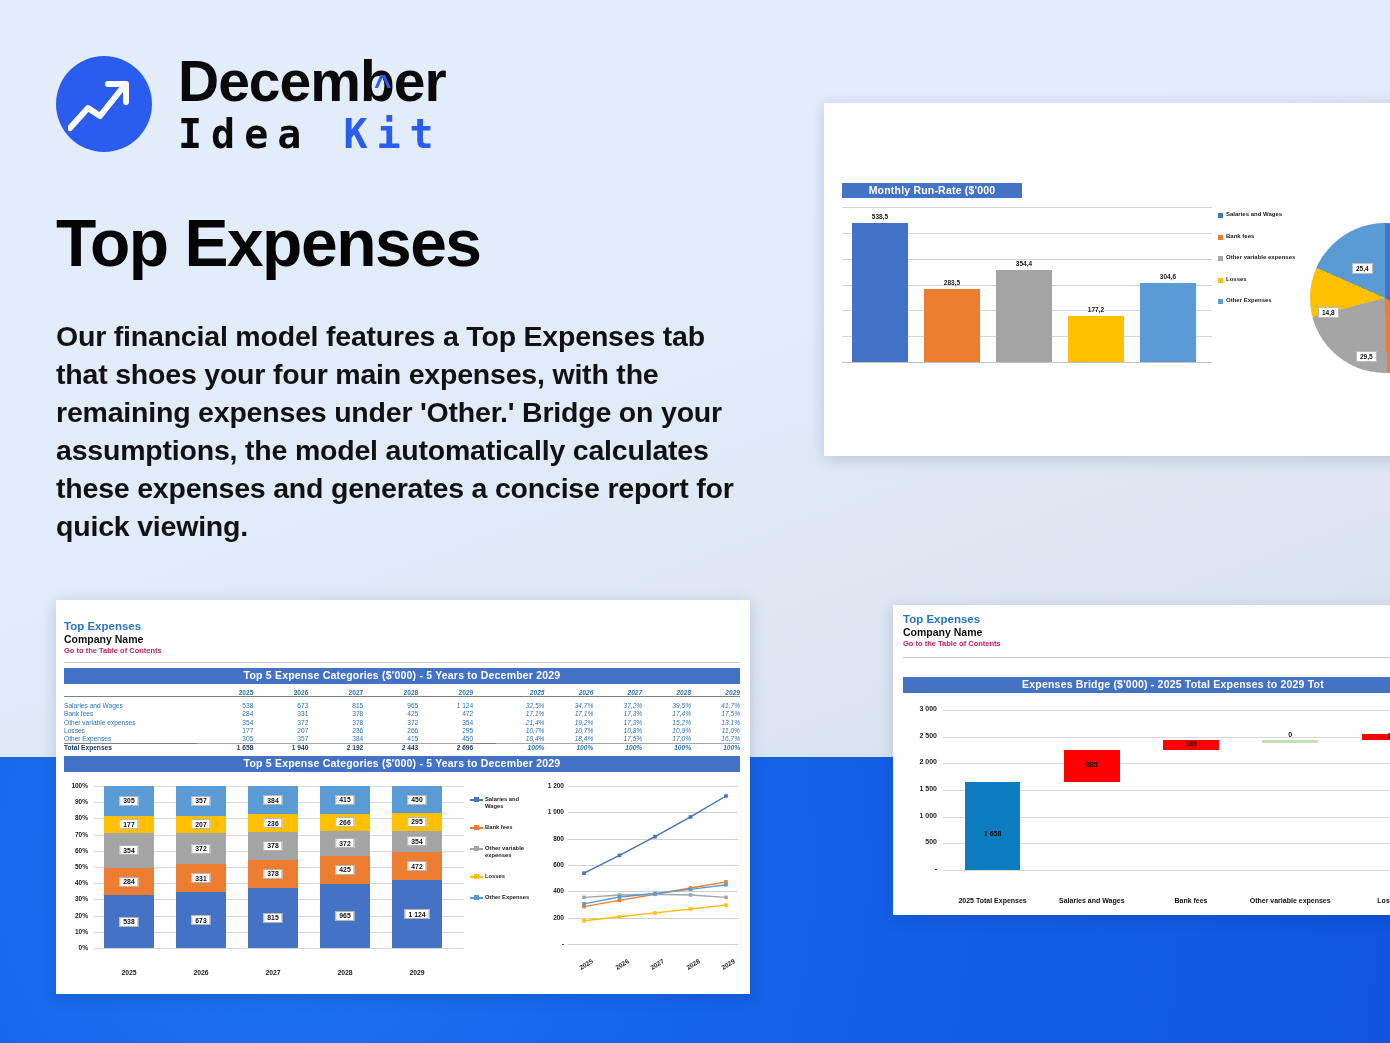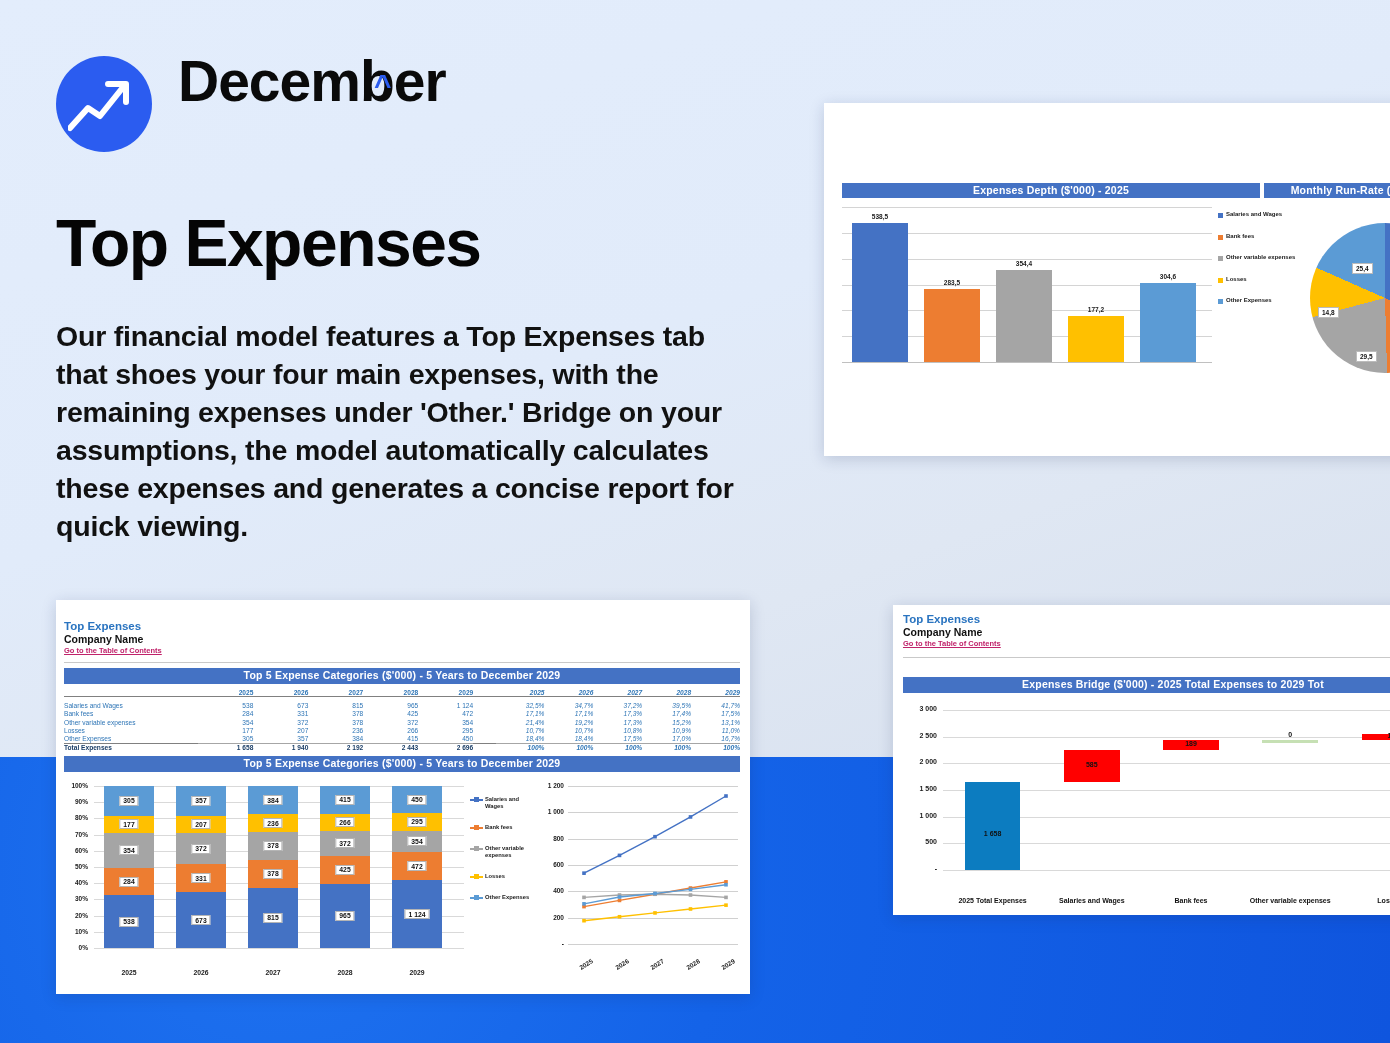--- a/index.html
+++ b/index.html
@@ -48,21 +48,21 @@
   #page-desc {
     position:absolute; left:56px; top:317px; width:700px;
     font-size:28.5px; line-height:38px; font-weight:bold; color:#111;
     letter-spacing:-0.2px;
   }
 
   
   .panel { position:absolute; background:#fff; box-shadow:0 3px 14px rgba(20,40,90,.18); }
   .sheet-hdr-title { color:#2a74c0; font-weight:bold; font-size:11.5px; line-height:13px;}
   .sheet-hdr-sub   { color:#111; font-weight:bold; font-size:10.5px; line-height:12px;}
-  .sheet-hdr-link  { color:#c0226a; font-weight:bold; font-size:7.5px; text-decoration:underline; line-height:11px;}
+  .sheet-hdr-link  { color:#c0226a; font-weight:bold; font-size:7.5px; line-height:11px;}
   .blue-band {
     background:#4472c4; color:#fff; font-weight:bold; text-align:center;
     font-size:10.5px; line-height:14px; letter-spacing:.2px;
   }
 
   
   #panel-top-right { left:824px; top:103px; width:620px; height:353px; }
   #tr-bands { position:absolute; left:18px; top:80px; width:602px; height:15px; display:flex; gap:4px;}
   #tr-band-a { width:418px; }
   #tr-band-b { width:180px; }
@@ -156,29 +156,32 @@
     <svg width="72" height="66" viewBox="0 0 72 66">
       <polyline points="2,56 20,36 32,44 56,14" fill="none" stroke="#fff" stroke-width="6" stroke-linecap="round" stroke-linejoin="round"></polyline>
       <polyline points="40,12 58,12 58,30" fill="none" stroke="#fff" stroke-width="6" stroke-linecap="round" stroke-linejoin="round"></polyline>
     </svg>
   </div>
   <div id="logo-word">
     <div class="logo-line1" style="position:relative;">
       <span class="hat">^</span>
       <span>December</span>
     </div>
+    <div class="logo-line2">
+      <span>Idea</span>
+      <span class="logo-kit">Kit</span>
+    </div>
   </div>
 </div>
 
 <h1 id="page-title">Top Expenses</h1>
 <p id="page-desc">Our financial model features a Top Expenses tab that shoes your four main expenses, with the remaining expenses under 'Other.' Bridge on your assumptions, the model automatically calculates these expenses and generates a concise report for quick viewing.</p>
 
 <div class="panel" id="panel-top-right">
   <div id="tr-bands">
-    <div class="blue-band" id="tr-band-a">Expenses Depth ($'000) - 2025</div>
     <div class="blue-band" id="tr-band-b">Monthly Run-Rate ($'000</div>
   </div>
 
   <div id="tr-bar-chart" style="height: 155px;">
       <div class="tr-grid" style="top:129.16666666666666px;"></div>
       <div class="tr-grid" style="top:103.33333333333334px;"></div>
       <div class="tr-grid" style="top:77.5px;"></div>
       <div class="tr-grid" style="top:51.66666666666667px;"></div>
       <div class="tr-grid" style="top:25.833333333333314px;"></div>
       <div class="tr-grid" style="top:0px;"></div>

